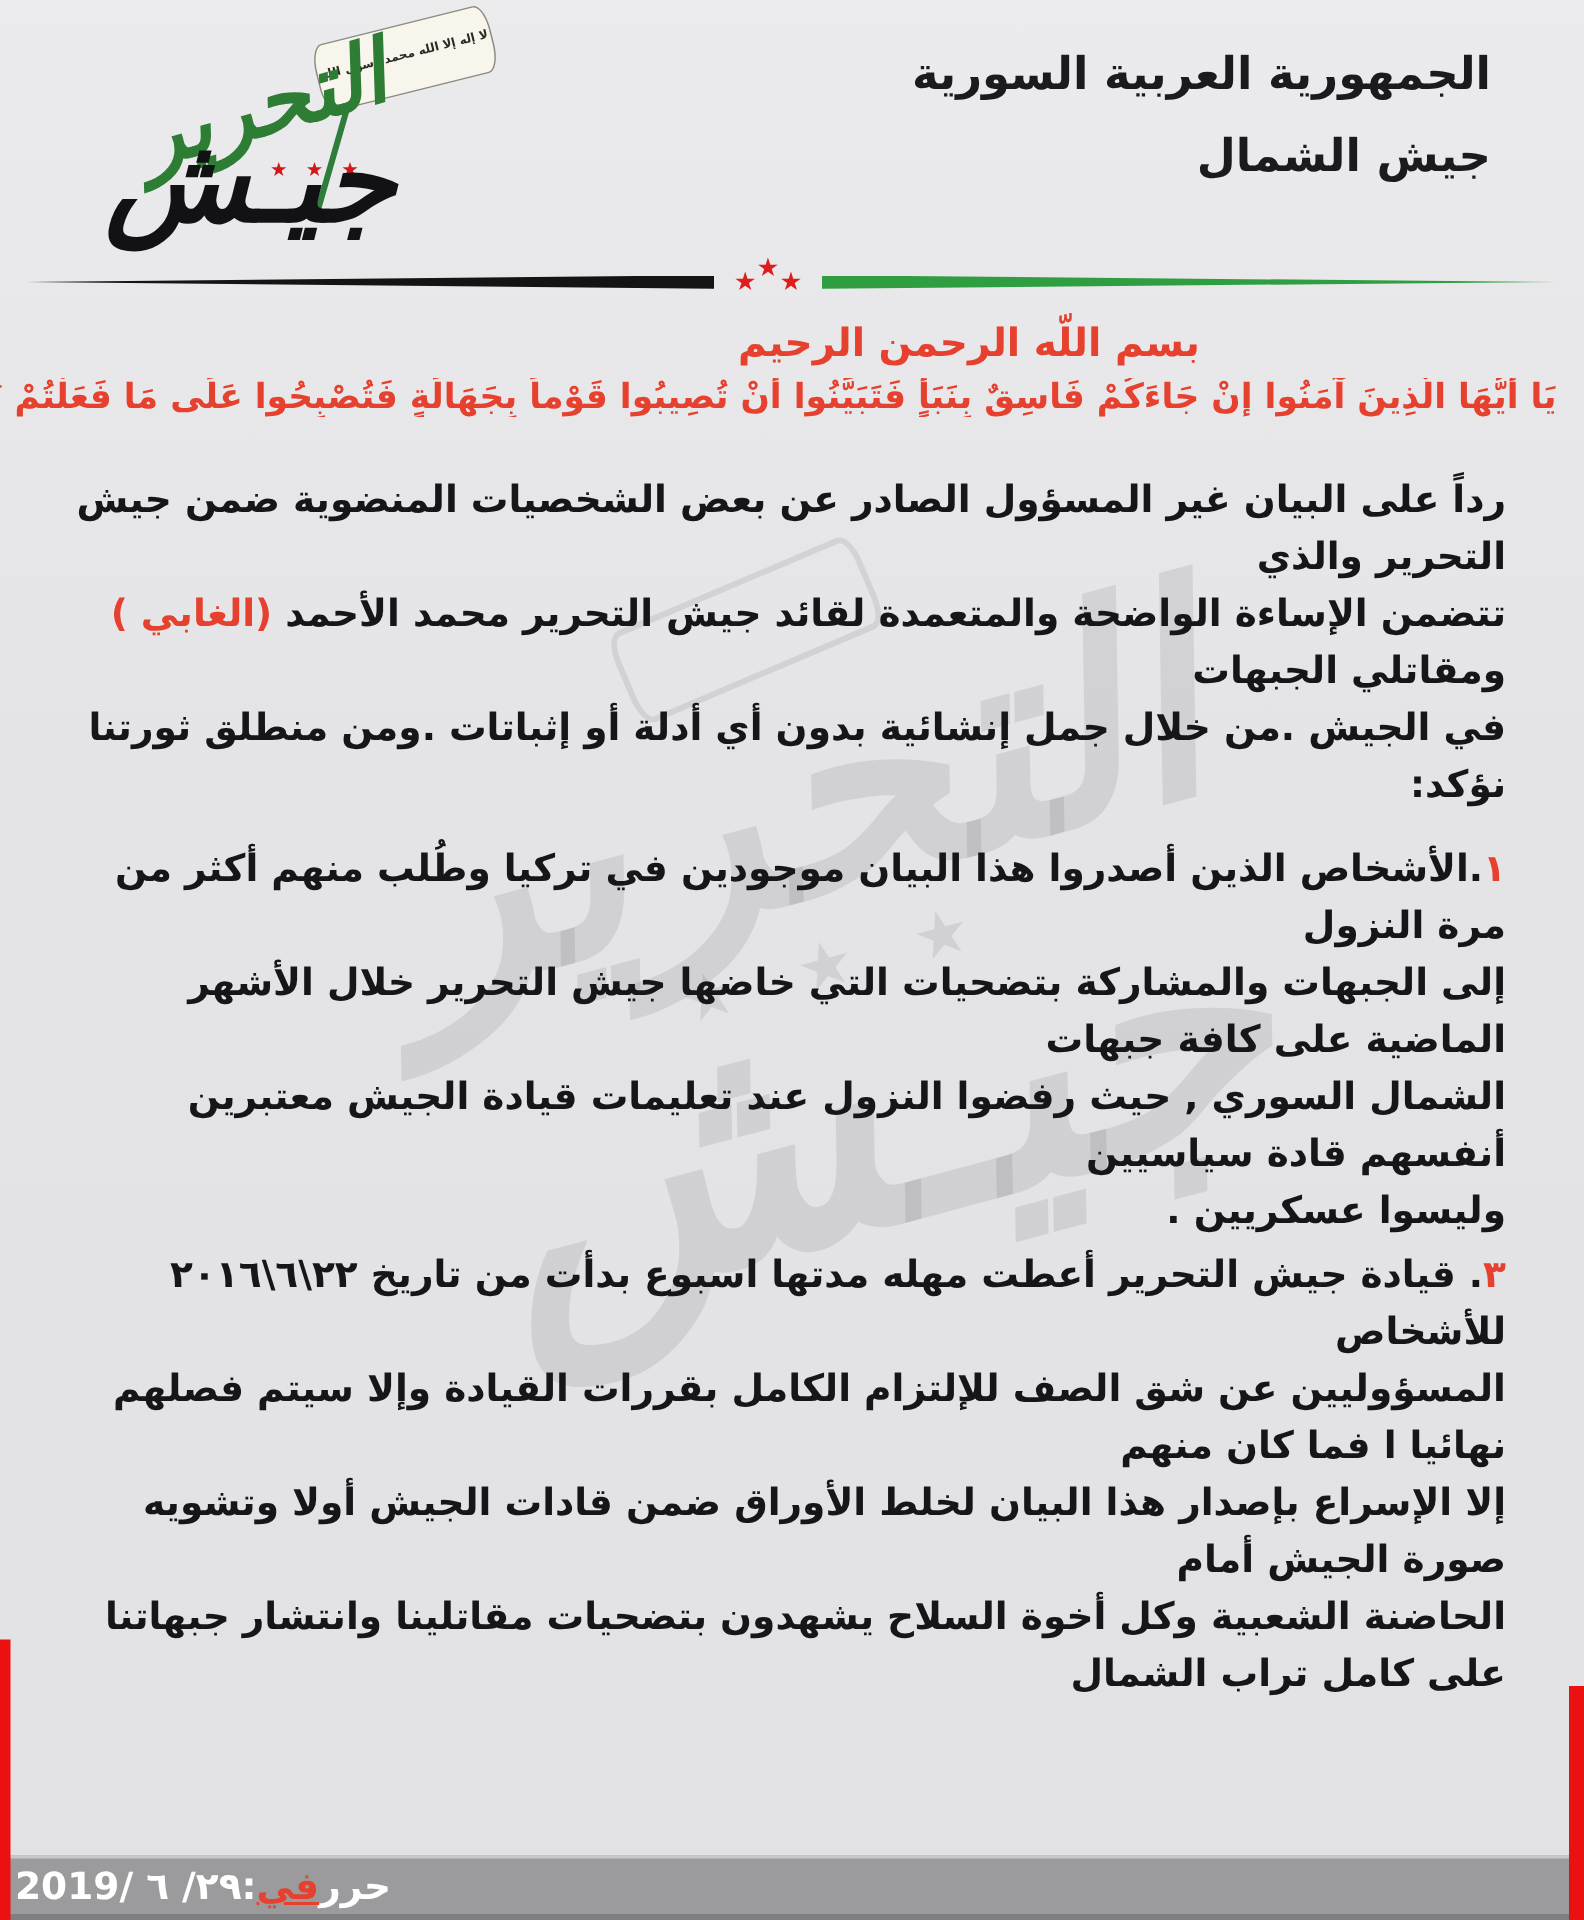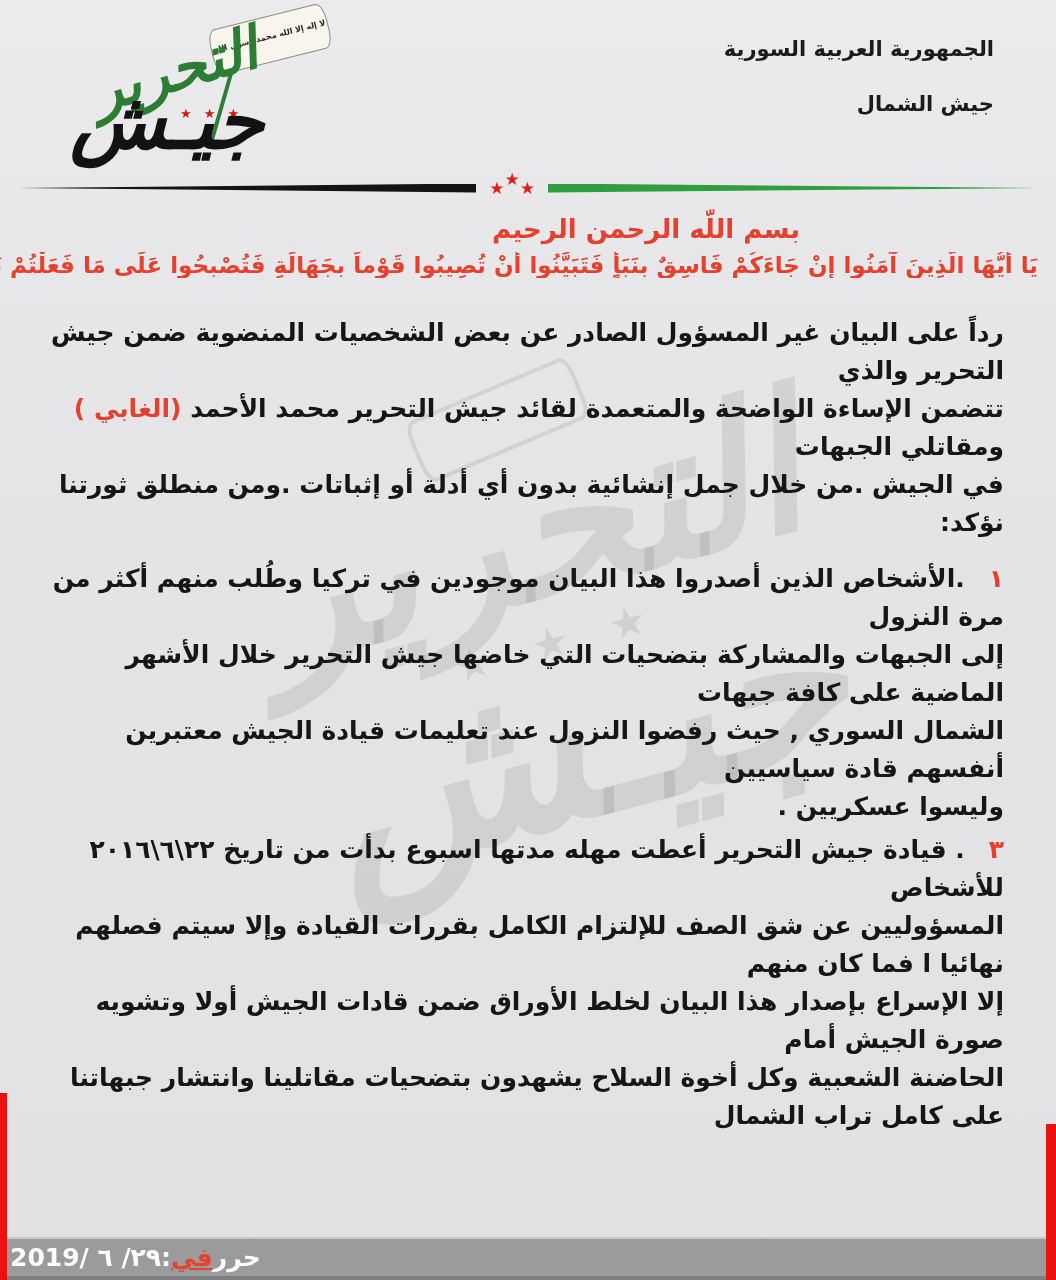--- a/index.html
+++ b/index.html
@@ -5,21 +5,21 @@
   html,body{margin:0;padding:0;}
   body{background:#cfcfd1;font-family:"DejaVu Sans",sans-serif;}
   .doc{
     position:relative;width:1056px;height:1280px;margin:0 auto;
     background:linear-gradient(180deg,#ebebed 0%,#e4e4e6 40%,#e2e2e4 100%);
     overflow:hidden;direction:rtl;
   }
   
   .topbar{position:relative;height:176px;}
   .hdr{position:absolute;top:22px;right:62px;text-align:right;color:#1b1b1d;
-       font-size:21px;font-weight:bold;line-height:55px;}
+       font-size:30px;font-weight:bold;line-height:55px;}
   .hdr div{white-space:nowrap;}
   
   .logo{position:absolute;top:10px;left:52px;width:290px;height:168px;}
   .logo-flag{position:absolute;top:6px;left:158px;width:118px;height:44px;
       background:#f7f5ec;border:1px solid #8a8a80;border-radius:8px/18px;
       transform:rotate(-14deg);color:#2a2a25;font-size:8px;font-weight:bold;
       text-align:center;line-height:40px;overflow:hidden;}
   .logo-pole{position:absolute;top:42px;left:170px;width:4px;height:92px;
       background:#2f7d3a;transform:rotate(16deg);border-radius:3px;}
   .logo-tahrir{position:absolute;top:26px;left:38px;color:#2e7d34;
@@ -44,21 +44,21 @@
       transform:translateX(118px);color:#e6402e;font-size:26px;font-weight:bold;}
   .verse{position:relative;z-index:2;margin-top:8px;padding:0 18px;text-align:center;
       color:#e6402e;font-size:23px;font-weight:bold;white-space:nowrap;overflow:hidden;}
   
   .content{position:relative;z-index:2;padding:0 52px 0 46px;color:#161618;
       font-size:25px;font-weight:bold;line-height:38px;text-align:right;}
   .content p{margin:0;}
   .content p span{white-space:pre-line;}
   .p-intro{margin:36px 0 18px 0 !important;}
   .point{margin:0 0 5px 0 !important;}
-  .red{color:#e6402e;margin-left:24px;}
+  .red{color:#e6402e;}
   
   .footerbar{position:absolute;z-index:3;left:0;right:0;bottom:0;height:43px;
       background:#9b9a9c;border-top:2px solid #c7c7c9;border-bottom:4px solid #7f7f81;
       display:flex;align-items:center;justify-content:flex-end;
       padding:0 0 0 10px;box-sizing:border-box;
       color:#ffffff;font-size:25px;font-weight:bold;}
   .footerbar .fi{color:#e6402e;text-decoration:underline;text-align:right;}
   
   .stripe-left{position:absolute;z-index:4;left:0;top:1093px;bottom:0;width:7px;background:#ec1111;}
   .stripe-right{position:absolute;z-index:4;right:0;top:1124px;bottom:0;width:10px;background:#ec1111;}

